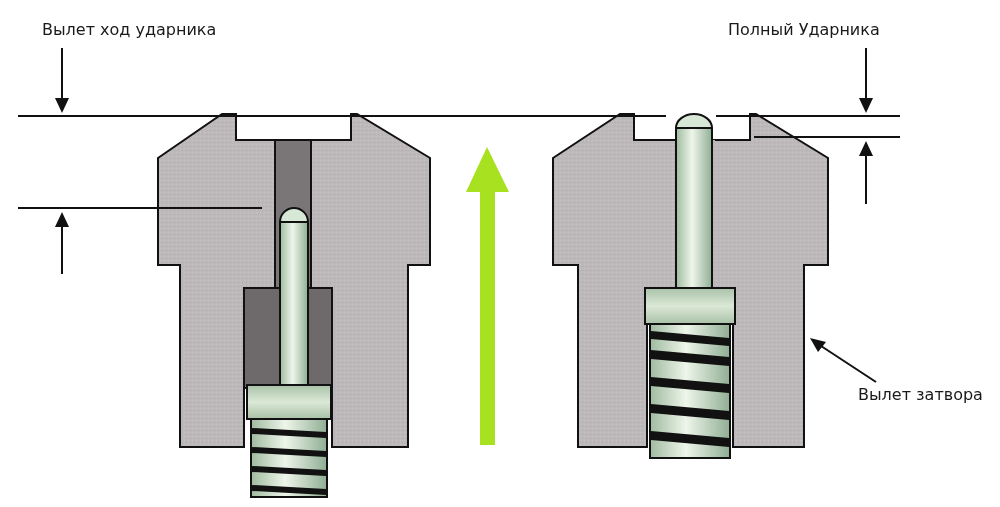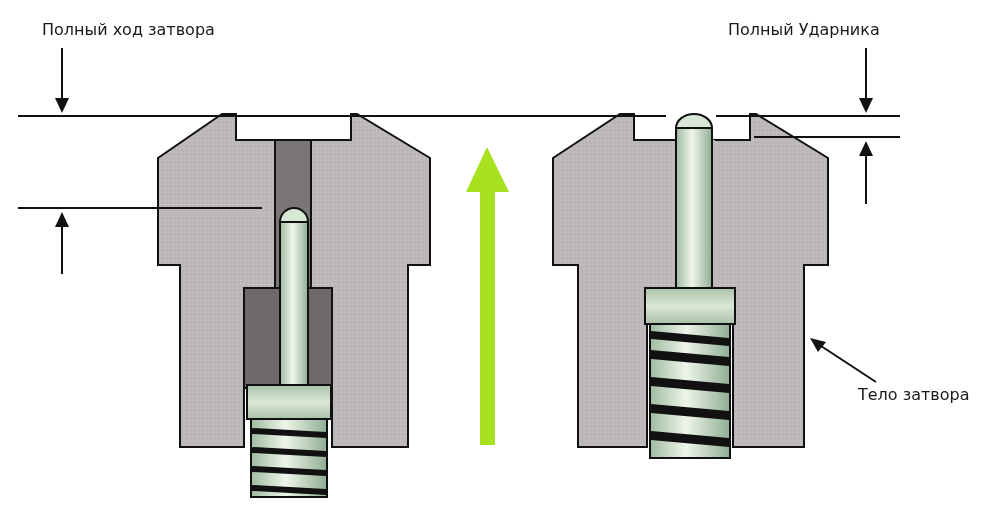--- a/index.html
+++ b/index.html
@@ -4,23 +4,23 @@
 <style>
   html, body { margin:0; padding:0; background:#ffffff; }
   body { width:1000px; height:507px; position:relative; overflow:hidden;
          font-family:"DejaVu Sans", "Liberation Sans", sans-serif; }
   .label { position:absolute; font-size:16px; color:#1a1a1a; white-space:nowrap; }
   svg { position:absolute; left:0; top:0; }
 </style>
 </head>
 <body>
 
-<div class="label" style="left:42px;top:20px;">Полный ход затвора</div>
+<div class="label" style="left:42px;top:20px;">Вылет ход ударника</div>
 <div class="label" style="left:728px;top:20px;">Полный Ударника</div>
-<div class="label" style="left:858px;top:385px;">Тело затвора</div>
+<div class="label" style="left:858px;top:385px;">Вылет затвора</div>
 
 <svg width="1000" height="507" viewBox="0 0 1000 507">
   <defs>
     <linearGradient id="pinGrad" x1="0" x2="1" y1="0" y2="0">
       <stop offset="0" stop-color="#9fbba0"></stop>
       <stop offset="0.45" stop-color="#eef5ea"></stop>
       <stop offset="1" stop-color="#8fae93"></stop>
     </linearGradient>
     <linearGradient id="collarGrad" x1="0" x2="0" y1="0" y2="1">
       <stop offset="0" stop-color="#a9c2a8"></stop>

